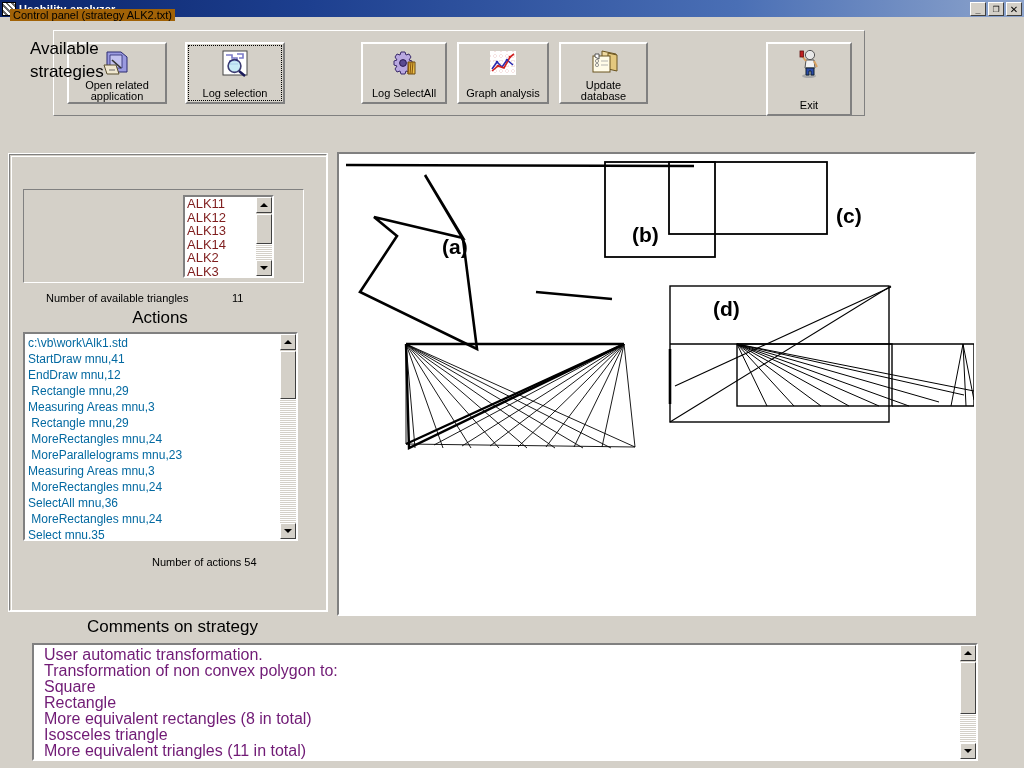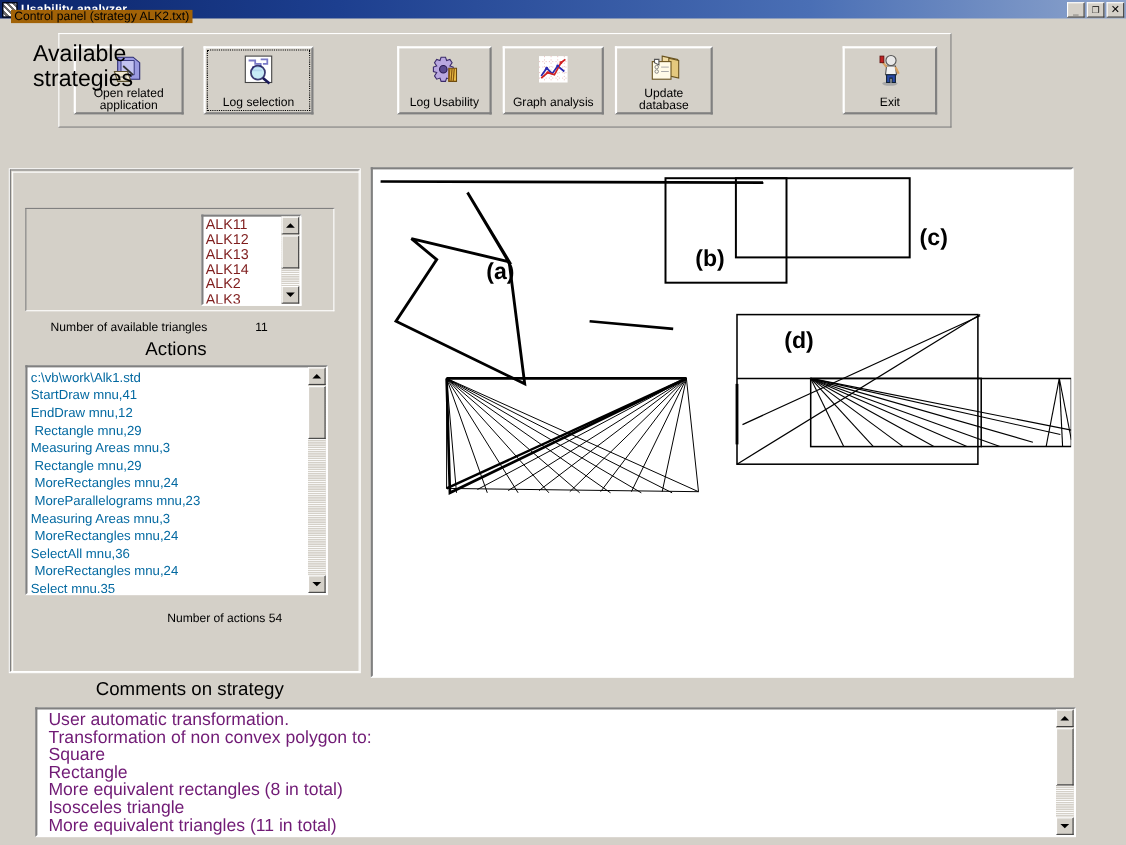--- a/index.html
+++ b/index.html
@@ -90,21 +90,21 @@
 
   
   #avail-panel {
     position: absolute; left: 23px; top: 172px; width: 281px; height: 94px;
     background: #d4d0c8;
     border-top: 1px solid #808080; border-left: 1px solid #808080;
     border-right: 1px solid #fff; border-bottom: 1px solid #fff;
   }
   #avail-label {
     position: absolute; left: 30px; top: 20px; width: 140px;
-    font-size: 21px; color: #000; line-height: 23px;
+    font-size: 17px; color: #000; line-height: 23px;
     font-family: "Liberation Sans", sans-serif;
   }
 
   
   .sunken {
     background: #fff;
     border-top: 2px solid #808080; border-left: 2px solid #808080;
     border-right: 2px solid #fff; border-bottom: 2px solid #fff;
     position: absolute;
   }
@@ -254,21 +254,21 @@
 
       <div class="tbtn" style="left:307px; top:11px; width:86px; height:62px;">
         <div class="ico">
           <svg viewBox="0 0 32 32" width="32" height="32">
             <path d="M13 4 l4 0 l1 3 l3 -1 l2 3 l-2 3 l3 1 l0 4 l-3 1 l2 3 l-2 3 l-3 -1 l-1 3 l-4 0 l-1 -3 l-3 1 l-2 -3 l2 -3 l-3 -1 l0 -4 l3 -1 l-2 -3 l2 -3 l3 1 z" fill="#b9a8e0" stroke="#3a2a6a" stroke-width="1"></path>
             <circle cx="15" cy="15" r="3.4" fill="#5a4a90" stroke="#2a1a50" stroke-width="1"></circle>
             <path d="M20 14 l7 0 l0 12 l-7 0 z" fill="#f0c24a" stroke="#6a4a10" stroke-width="1"></path>
             <path d="M21 14 l-1 12 M23 14 l-1 12 M25 14 l-1 12" stroke="#8a5a10" stroke-width="1.2"></path>
           </svg>
         </div>
-        <span class="lbl">Log Usability</span>
+        <span class="lbl">Log SelectAll</span>
       </div>
 
       <div class="tbtn" style="left:403px; top:11px; width:92px; height:62px;">
         <div class="ico">
           <svg viewBox="0 0 32 32" width="32" height="32">
             <rect x="3" y="3" width="26" height="24" fill="#fff"></rect>
             <g stroke="#e4b0b0" stroke-width="0.7" stroke-dasharray="1 2">
               <path d="M3 8 h26 M3 13 h26 M3 18 h26 M3 23 h26"></path>
               <path d="M8 3 v24 M14 3 v24 M20 3 v24 M26 3 v24"></path>
             </g>
@@ -296,21 +296,21 @@
             <path d="M7 6 l4 0 l0 5 l-4 -2 z" fill="#fff" stroke="#555" stroke-width="1"></path>
             <circle cx="9" cy="13" r="1.6" fill="none" stroke="#888" stroke-width="0.9"></circle>
             <circle cx="9" cy="17" r="1.6" fill="none" stroke="#888" stroke-width="0.9"></circle>
             <path d="M13 13 h7 M13 17 h7" stroke="#aaa" stroke-width="0.9"></path>
           </svg>
         </div>
         <span class="lbl">Update
 database</span>
       </div>
 
-      <div class="tbtn" style="left:712px; top:11px; width:86px; height:62px;">
+      <div class="tbtn" style="left:712px; top:11px; width:86px; height:74px;">
         <div class="ico">
           <svg viewBox="0 0 32 32" width="32" height="32">
             <ellipse cx="16" cy="28" rx="7" ry="2" fill="#a8a8a8"></ellipse>
             <circle cx="17" cy="7" r="4.6" fill="#e8e8e8" stroke="#555" stroke-width="1"></circle>
             <path d="M13 12 l8 0 l1 8 l-10 0 z" fill="#f2f2f2" stroke="#555" stroke-width="1"></path>
             <path d="M13 20 l8 0 l0 7 l-3 0 l0 -4 l-2 0 l0 4 l-3 0 z" fill="#2a4aa8" stroke="#123" stroke-width="1"></path>
             <path d="M13 13 L9 8" stroke="#d8a060" stroke-width="2"></path>
             <rect x="7" y="3" width="3.5" height="6" fill="#c02020" stroke="#601010" stroke-width="0.8"></rect>
             <path d="M21 13 l3 6" stroke="#d8a060" stroke-width="2"></path>
           </svg>

